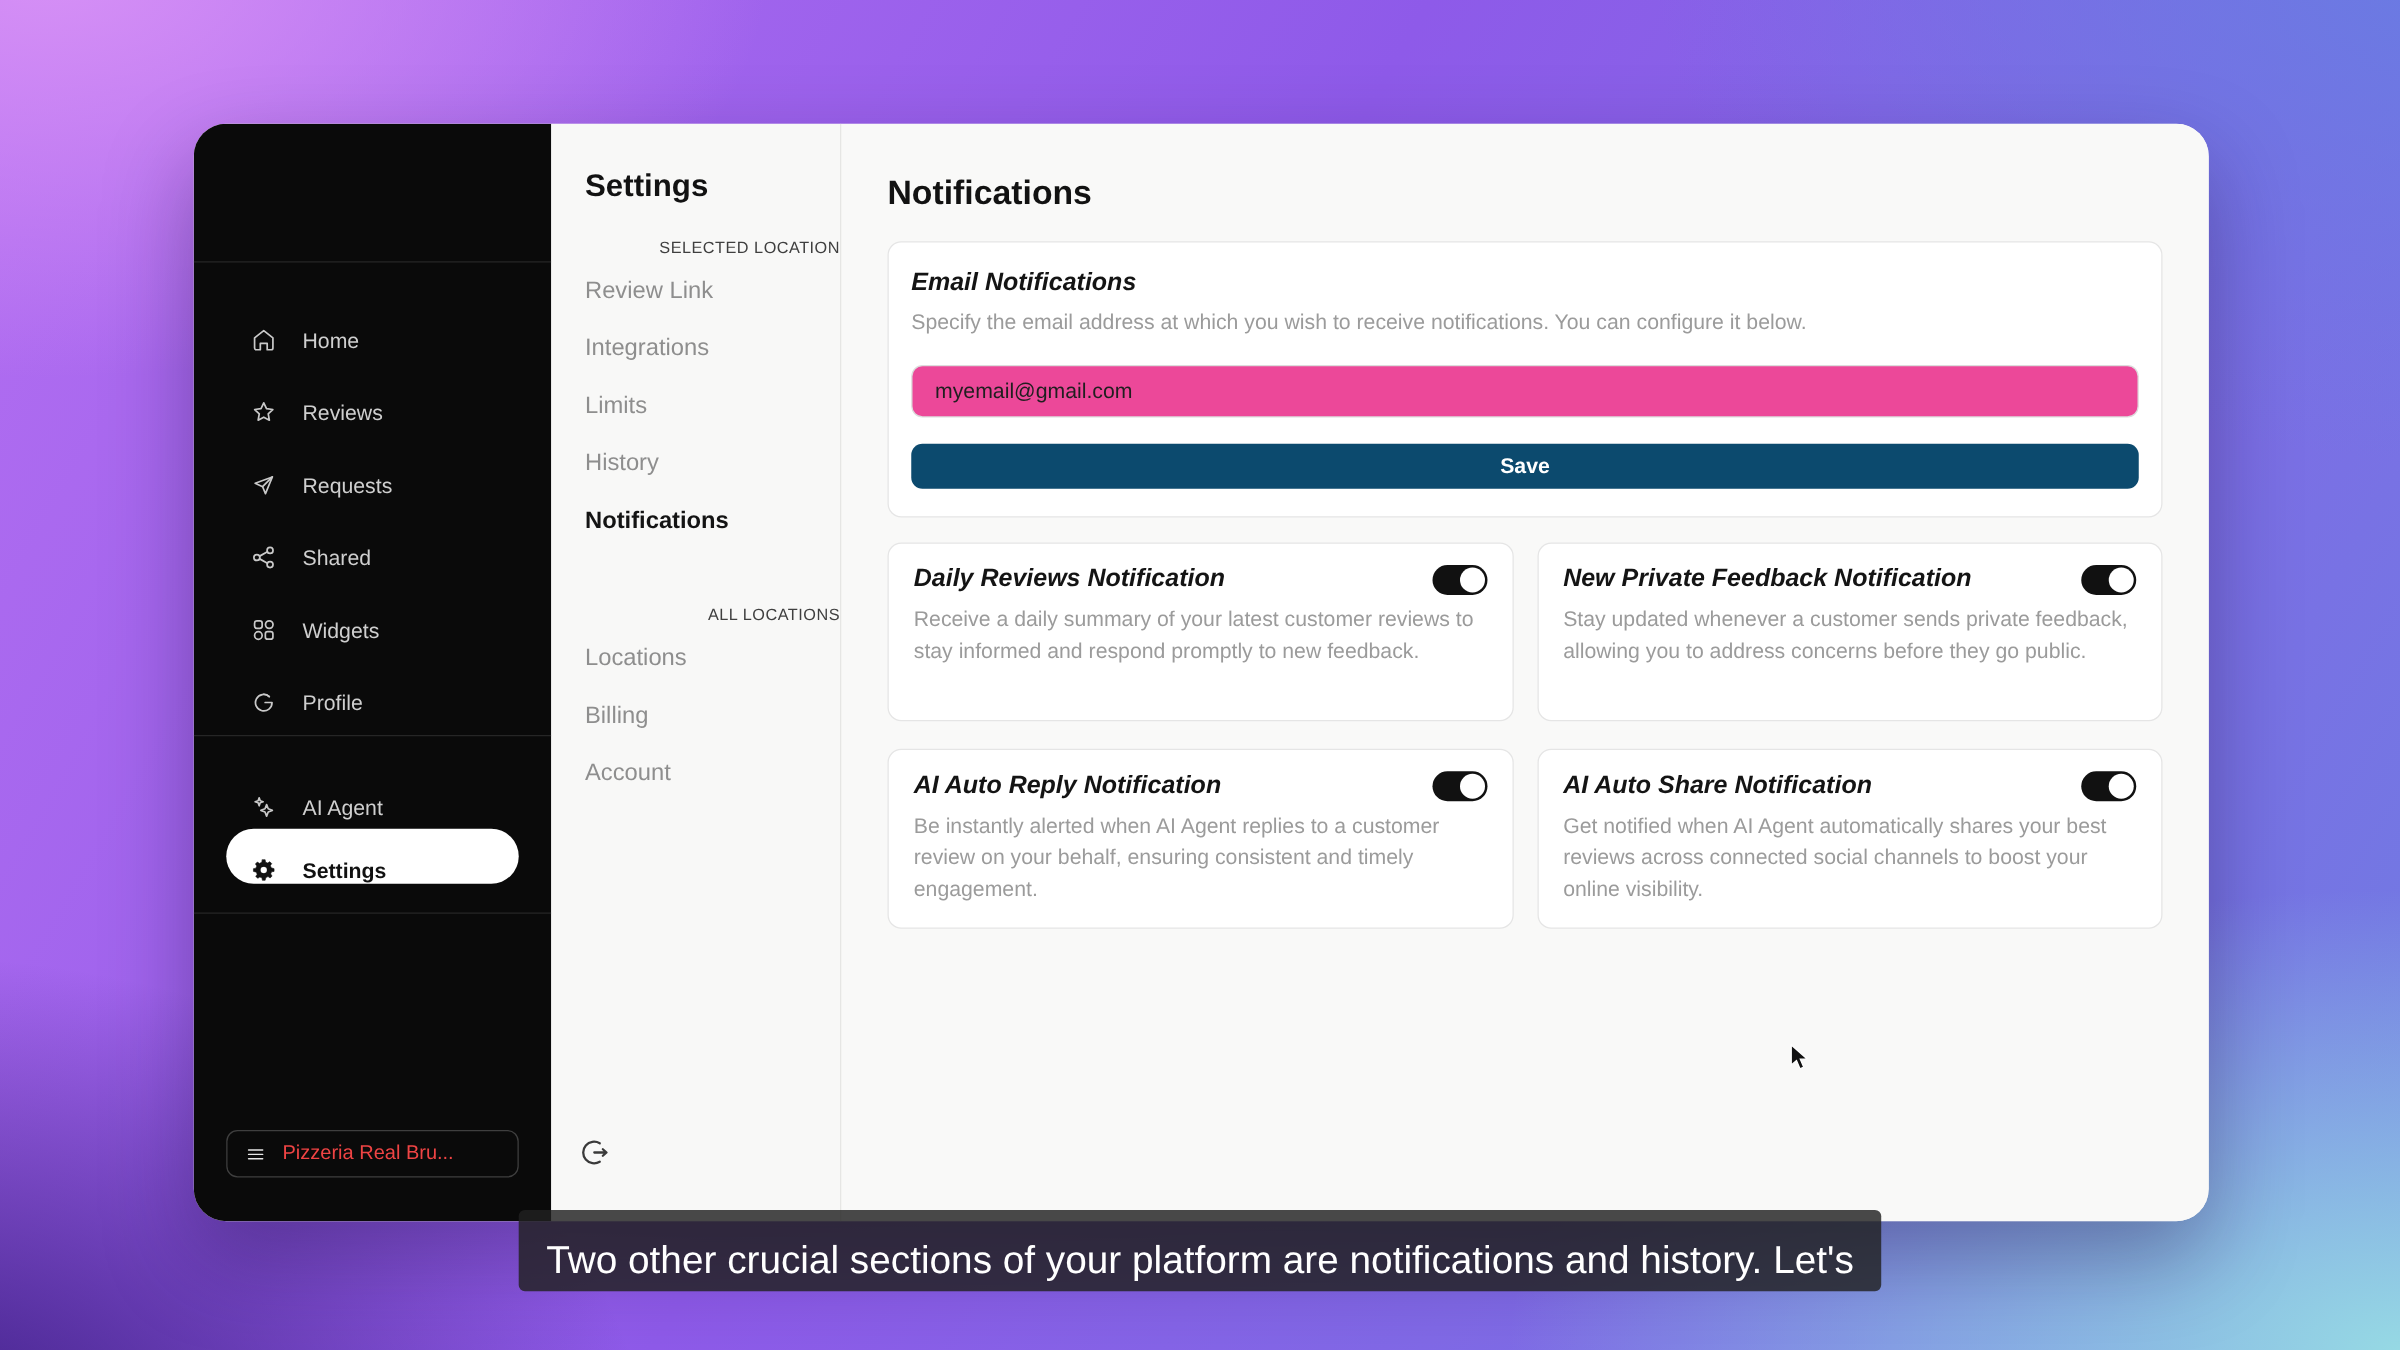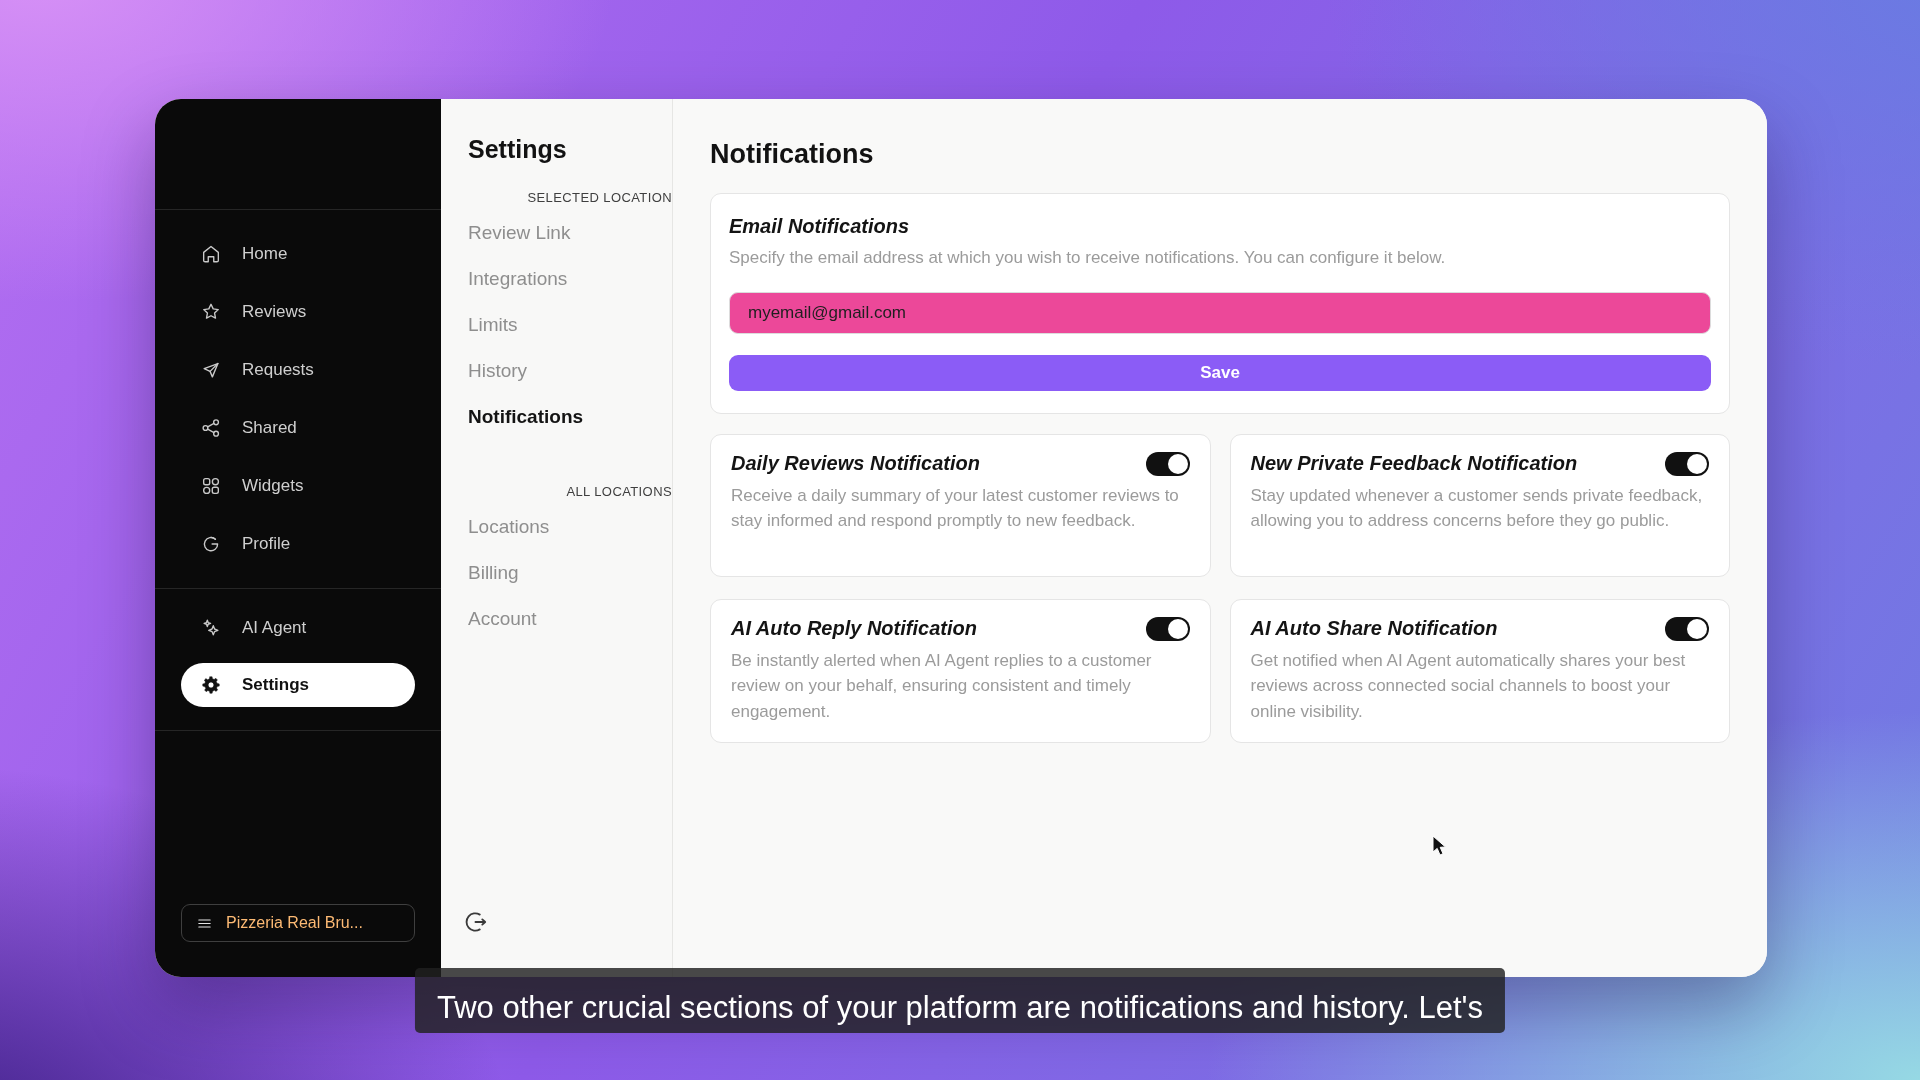--- a/index.html
+++ b/index.html
@@ -13,29 +13,29 @@
       radial-gradient(50% 50% at 2% -2%, rgba(216,146,246,.95) 0%, rgba(216,146,246,0) 60%),
       linear-gradient(120deg,#b36ef1 0%,#8e5ae9 45%,#6f7ce2 100%);
   }
   
   .app-card{position:absolute;left:155px;top:99px;width:1612px;height:878px;border-radius:26px;
     overflow:hidden;display:flex;background:#f8f8f7;box-shadow:0 30px 70px rgba(25,12,60,.35);}
   
   .sidebar{width:286px;min-width:286px;background:#0a0a0a;color:#d2d2d2;display:flex;flex-direction:column;}
   .logo-area{height:110px;border-bottom:1px solid #262626;}
   .nav{padding:15px 26px 0 26px;}
-  .nav-item{height:58px;display:flex;align-items:center;gap:20px;padding-left:19px;font-size:17px;
+  .nav-item{height:58px;display:flex;align-items:flex-end;gap:20px;padding-left:19px;font-size:17px;
     color:#cfcfcf;cursor:pointer;border-radius:22px;}
   .nav-item svg{width:22px;height:22px;stroke:#c9c9c9;fill:none;stroke-width:1.5;stroke-linecap:round;stroke-linejoin:round;flex:0 0 22px;}
   .divider{border-top:1px solid #262626;margin:0;}
   .nav-item.active{background:#ffffff;color:#111;font-weight:bold;height:44px;margin-top:6px;}
   .nav-item.active svg{stroke:#111;fill:#111;}
   .nav-bottom-spacer{flex:1;}
   .location-btn{margin:0 26px 35px 26px;height:38px;border:1px solid #3f3f3f;border-radius:9px;
-    display:flex;align-items:center;gap:13px;padding:0 14px;font-size:16px;color:#fdba74;cursor:pointer;background:transparent;}
+    display:flex;align-items:center;gap:13px;padding:0 14px;font-size:16px;color:#ef4444;cursor:pointer;background:transparent;}
   .location-btn svg{width:17px;height:17px;stroke:#e6e6e6;stroke-width:1.6;stroke-linecap:round;}
   
   .subnav{width:232px;min-width:232px;border-right:1px solid #e6e6e4;background:#f8f8f7;
     padding:36px 0 0 27px;box-sizing:border-box;position:relative;}
   .subnav-title{font-size:25px;font-weight:bold;color:#121212;margin:0;}
   .subnav-section-label{margin-top:26px;font-size:13px;font-weight:400;color:#3f3f3f;letter-spacing:.4px;text-align:right;}
   .subnav-items{margin-top:5px;}
   .subnav-item{height:46px;display:flex;align-items:center;font-size:19px;color:#8e8e8e;cursor:pointer;}
   .subnav-item.active{color:#141414;font-weight:bold;}
   .subnav-gap{height:18px;}
@@ -43,21 +43,21 @@
   .logout svg{width:26px;height:26px;stroke:#3a3a3a;fill:none;stroke-width:1.7;stroke-linecap:round;stroke-linejoin:round;}
   
   .main{flex:1;padding:40px 37px 0 37px;box-sizing:border-box;background:#f9f9f8;}
   .main-title{margin:0;font-size:27px;font-weight:bold;color:#121212;}
   .panel{background:#fff;border:1px solid #e5e5e5;border-radius:11px;box-sizing:border-box;}
   .email-card{margin-top:23px;padding:21px 18px 22px 18px;}
   .card-title{font-size:20px;font-weight:bold;color:#141414;font-style:italic;}
   .card-desc{margin-top:7px;font-size:17px;color:#9b9b9b;line-height:1.5;}
   .email-input{margin-top:21px;width:100%;height:42px;box-sizing:border-box;border:1px solid #dcdcdc;
     border-radius:9px;padding:0 18px;font-size:17px;color:#1f1f1f;background:#ec4899;font-family:"Liberation Sans",sans-serif;}
-  .save-btn{margin-top:21px;width:100%;height:36px;border:none;border-radius:9px;background:#8b5cf6;
+  .save-btn{margin-top:21px;width:100%;height:36px;border:none;border-radius:9px;background:#0c4a6e;
     color:#fff;font-size:17px;font-weight:600;cursor:pointer;font-family:"Liberation Sans",sans-serif;}
   .toggle-grid{margin-top:20px;display:grid;grid-template-columns:1fr 1fr;gap:22px 19px;}
   .toggle-card{padding:17px 20px 18px 20px;min-height:143px;}
   .toggle-head{display:flex;align-items:center;justify-content:space-between;gap:12px;}
   .switch{width:44px;height:24px;border-radius:12px;background:#111;position:relative;cursor:pointer;flex:0 0 44px;}
   .switch .knob{position:absolute;top:2px;right:2px;width:20px;height:20px;border-radius:50%;background:#fff;}
   
   .caption{position:absolute;left:50%;top:968px;transform:translateX(-50%);
     background:rgba(33,33,33,.82);color:#ffffff;font-size:31px;line-height:1.0;
     padding:24px 22px 10px 22px;border-radius:5px;white-space:nowrap;}

